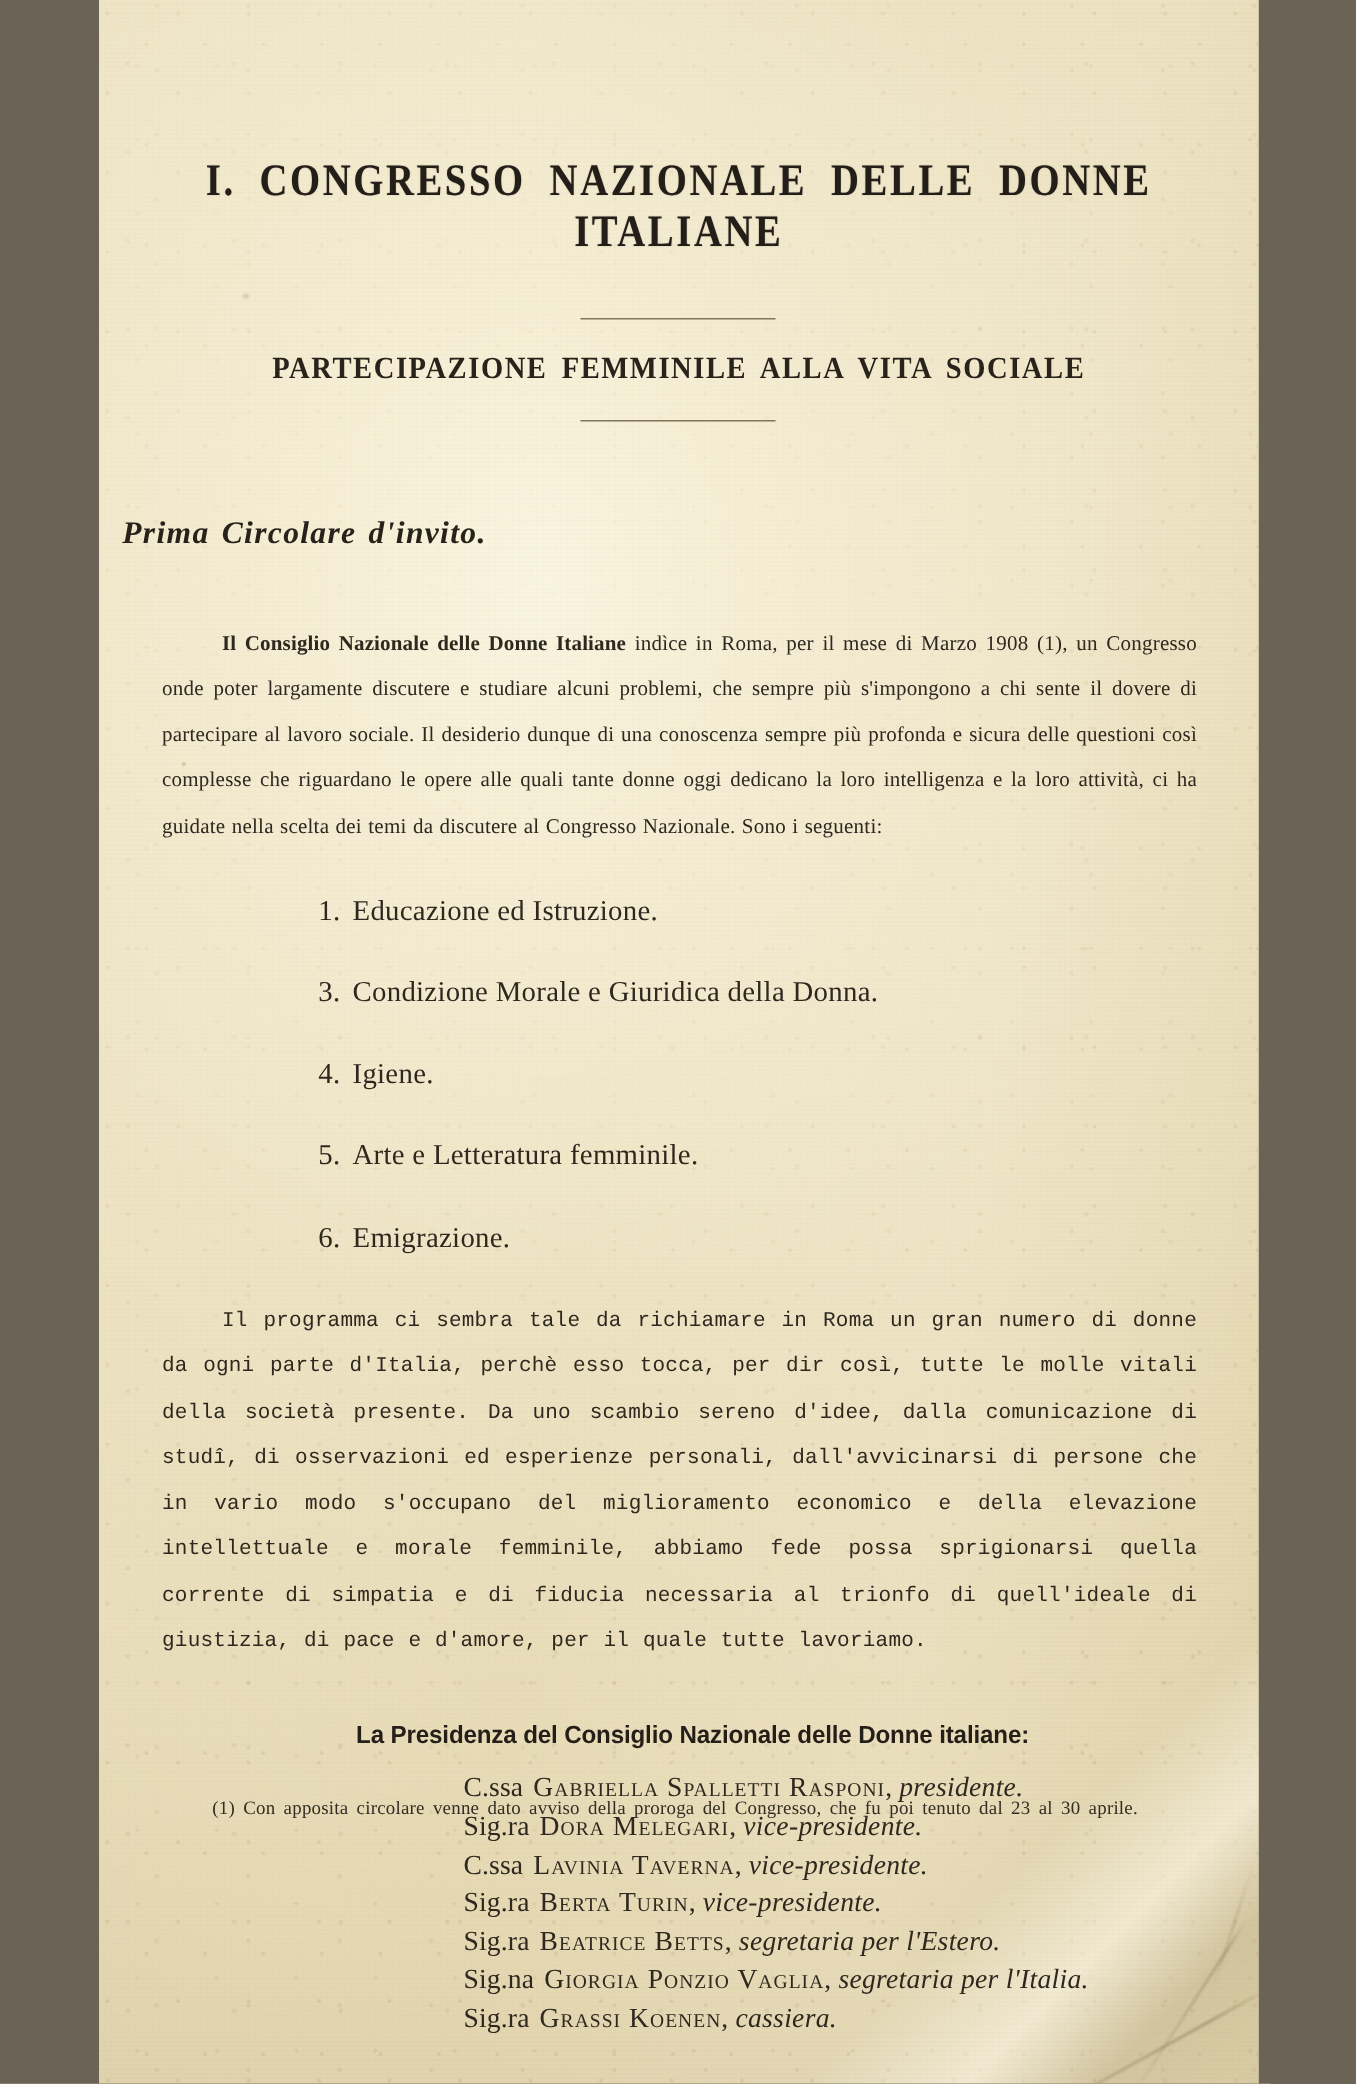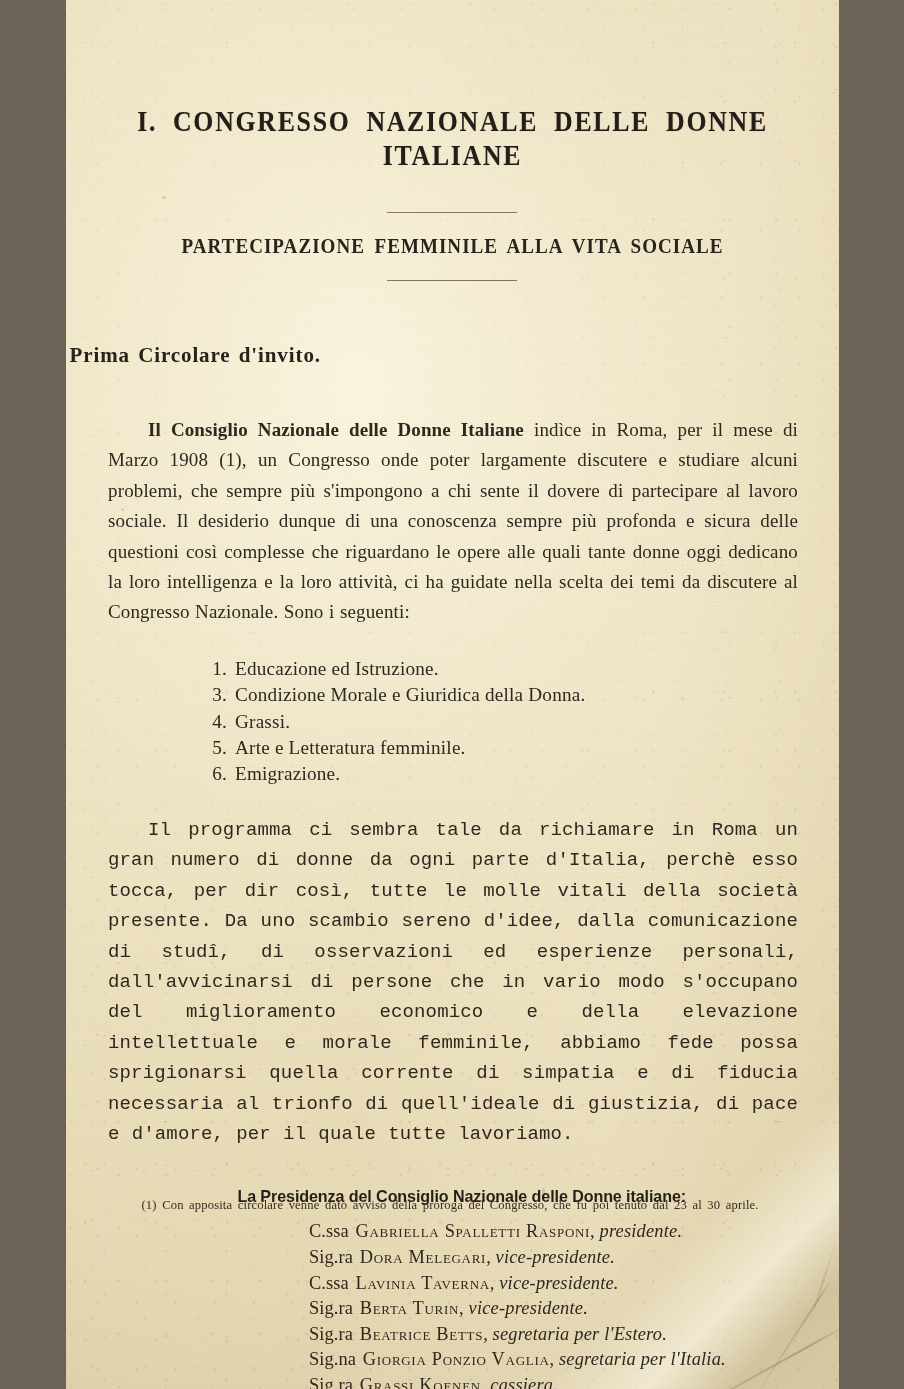--- a/index.html
+++ b/index.html
@@ -127,39 +127,40 @@
     font-weight: bold;
     font-size: 20.5px;
     letter-spacing: 1.1px;
     word-spacing: 4px;
     color: #28231b;
     transform: scaleX(0.93);
     transform-origin: center center;
   }
 
   .circular-heading {
-    margin: 62px 0 0 4px;
+    margin: 62px 0 0 16px;
     font-family: "Liberation Serif", "DejaVu Serif", serif;
+    font-style: italic;
     font-weight: bold;
     font-size: 21px;
     letter-spacing: 0.9px;
     word-spacing: 2px;
     color: #27221a;
   }
 
   
   .body-block {
     margin: 0 auto;
     width: 690px;
     padding-left: 2px;
   }
 
   p.para {
     margin: 0;
-    font-size: 19px;
+    font-size: 14px;
     line-height: 30.4px;
     text-align: justify;
     text-justify: inter-word;
     color: #2e281f;
     letter-spacing: 0.15px;
     word-spacing: 0.6px;
     text-indent: 40px;
   }
   p.para-1 { margin-top: 47px; }
   p.para-2 { margin-top: 27px; font-family: Liberation Mono, monospace; }
@@ -173,20 +174,21 @@
     list-style: none;
     margin: 28px 0 0 0;
     padding: 0 0 0 96px;
   }
   ol.topics li {
     font-size: 19.2px;
     line-height: 26.4px;
     color: #2e281f;
     letter-spacing: 0.2px;
     white-space: nowrap;
+    margin-top: 28px;
   }
   ol.topics li .num {
     display: inline-block;
     width: 23px;
     text-align: right;
     margin-right: 8px;
   }
 
   
   .signature-block {
@@ -273,21 +275,21 @@
 
     <h3 class="circular-heading">Prima Circolare d'invito.</h3>
 
     <div class="body-block">
 
       <p class="para para-1"><span class="lead-bold">Il Consiglio Nazionale delle Donne Italiane</span><span> indìce in Roma, per il mese di Marzo 1908 (1), un Congresso onde poter largamente discutere e studiare alcuni problemi, che sempre più s'impongono a chi sente il dovere di partecipare al lavoro sociale. Il desiderio dunque di una conoscenza sempre più profonda e sicura delle questioni così complesse che riguardano le opere alle quali tante donne oggi dedicano la loro intelligenza e la loro attività, ci ha guidate nella scelta dei temi da discutere al Congresso Nazionale. Sono i seguenti:</span></p>
 
       <ol class="topics">
         <li><span class="num">1.</span><span>Educazione ed Istruzione.</span></li>
         <li><span class="num">3.</span><span>Condizione Morale e Giuridica della Donna.</span></li>
-        <li><span class="num">4.</span><span>Grassi.</span></li>
+        <li><span class="num">4.</span><span>Igiene.</span></li>
         <li><span class="num">5.</span><span>Arte e Letteratura femminile.</span></li>
         <li><span class="num">6.</span><span>Emigrazione.</span></li>
       </ol>
 
       <p class="para para-2">Il programma ci sembra tale da richiamare in Roma un gran numero di donne da ogni parte d'Italia, perchè esso tocca, per dir così, tutte le molle vitali della società presente. Da uno scambio sereno d'idee, dalla comunicazione di studî, di osservazioni ed esperienze personali, dall'avvicinarsi di persone che in vario modo s'occupano del miglioramento economico e della elevazione intellettuale e morale femminile, abbiamo fede possa sprigionarsi quella corrente di simpatia e di fiducia necessaria al trionfo di quell'ideale di giustizia, di pace e d'amore, per il quale tutte lavoriamo.</p>
 
       <div class="signature-block">
 
         <p class="presidency-title">La Presidenza del Consiglio Nazionale delle Donne italiane:</p>
 

